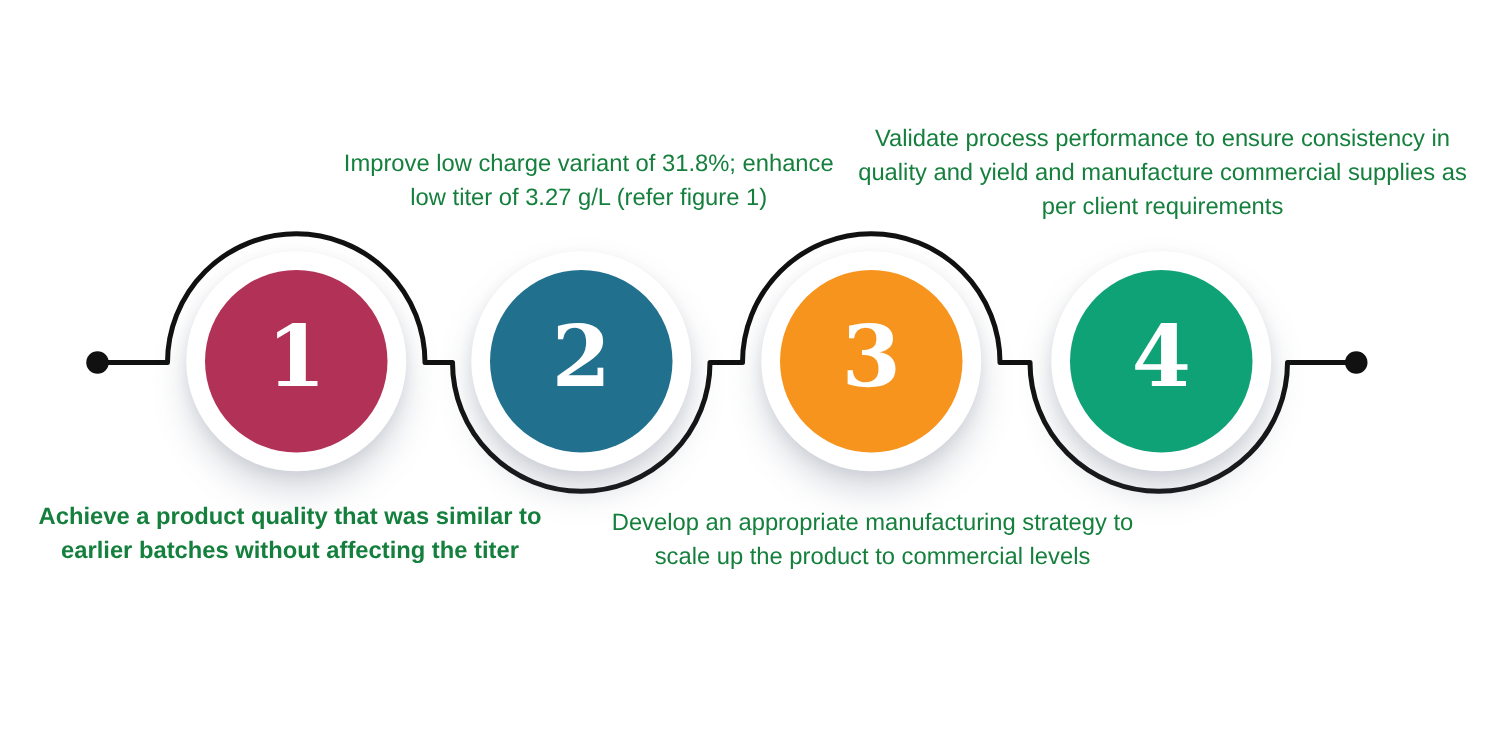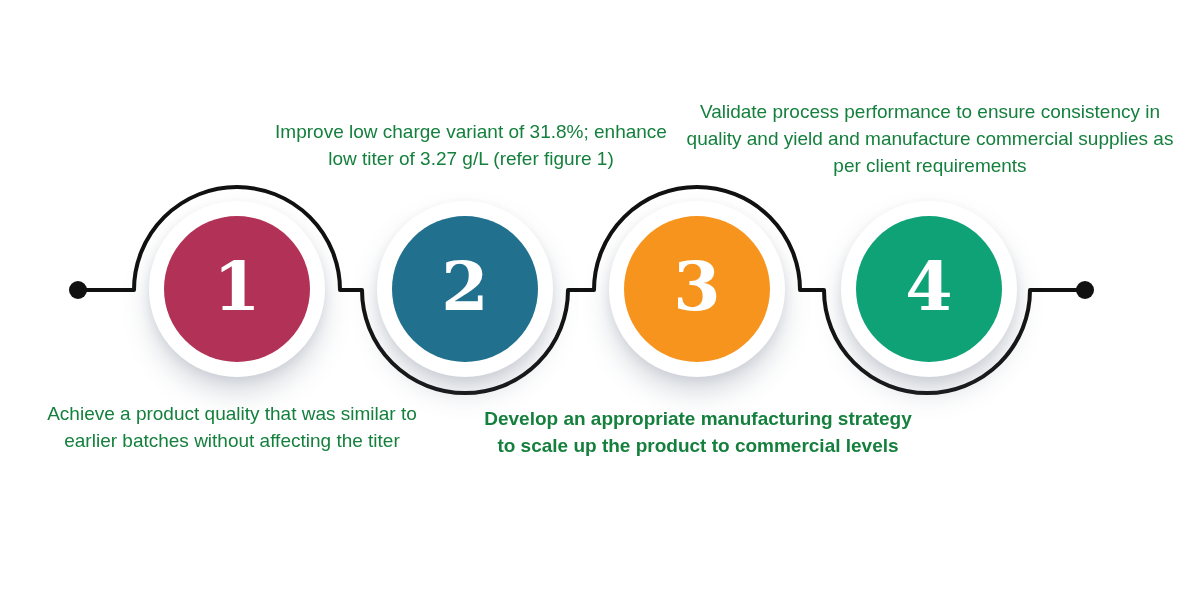--- a/index.html
+++ b/index.html
@@ -22,22 +22,22 @@
   }
   .caption {
     position: absolute;
     font-size: 19px;
     line-height: 1.42;
     color: #15803d;
     text-align: center;
   }
   .caption-step2 { left: 271px; top: 119px; width: 400px; }
   .caption-step4 { left: 685px; top: 99px;  width: 490px; }
-  .caption-step1 { left: 22px;  top: 401px; width: 420px; }
-  .caption-step3 { left: 478px; top: 406px; width: 440px; font-weight: bold; }
+  .caption-step1 { left: 22px;  top: 401px; width: 420px; font-weight: bold; }
+  .caption-step3 { left: 478px; top: 406px; width: 440px; }
   .step-node {
     position: absolute;
     width: 176px;
     height: 176px;
     border-radius: 50%;
     background: #ffffff;
     box-shadow: 0 16px 26px rgba(100, 110, 130, 0.25), 0 4px 10px rgba(100, 110, 130, 0.12);
     display: flex;
     align-items: center;
     justify-content: center;

